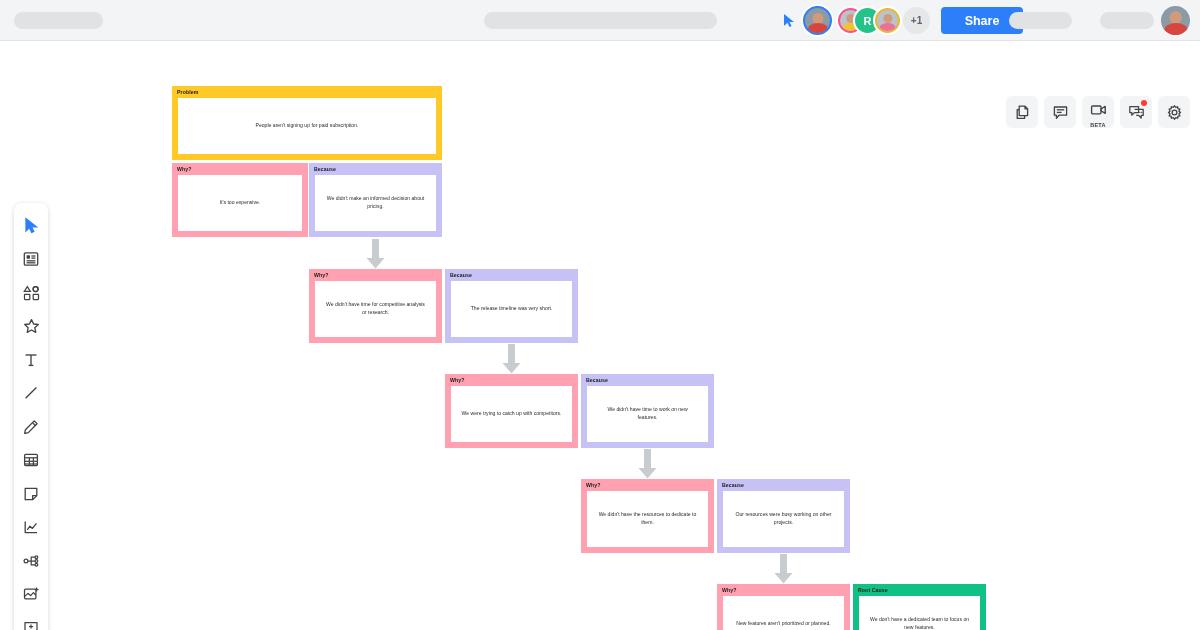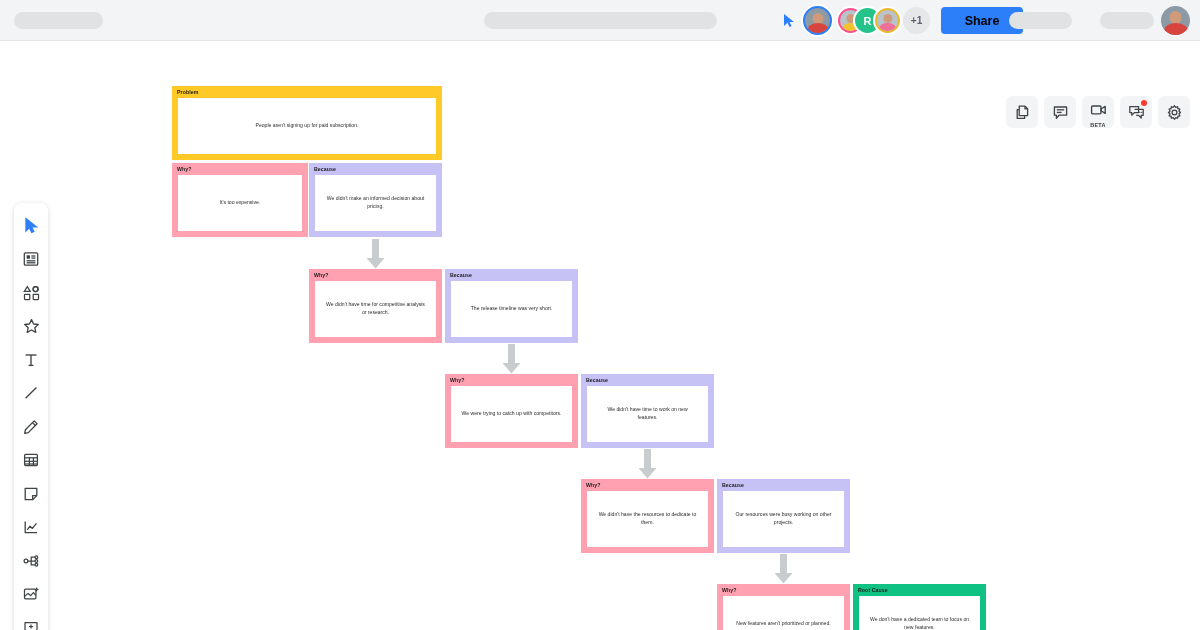--- a/index.html
+++ b/index.html
@@ -47,21 +47,21 @@
        font-size:11px; font-weight:700; }
   .a4{ left:875px; top:8px; width:25px; height:25px; background:#b9c3cb; border:2px solid #e8b830; }
   .a4 .body{ background:#ef6f9b; }
   .plus{ left:903px; top:7px; width:27px; height:27px; background:#e5e7e9; color:#5b6570;
          font-size:10px; font-weight:700; }
   .a5{ left:1161px; top:6px; width:29px; height:29px; background:#8c9aa6; }
   .a5 .body{ background:#d8453f; }
 
   .share-btn{
     position:absolute; left:941px; top:7px; width:82px; height:27px;
-    background:#2d7ff9; color:#000000; border:none; border-radius:4px;
+    background:#2d7ff9; color:#ffffff; border:none; border-radius:4px;
     font-size:12.5px; font-weight:700; cursor:pointer;
     font-family:"Liberation Sans", sans-serif;
   }
 
   
   .canvas{
     position:absolute; left:0; top:41px; width:1200px; height:589px;
     background:#ffffff; overflow:hidden;
   }
 

